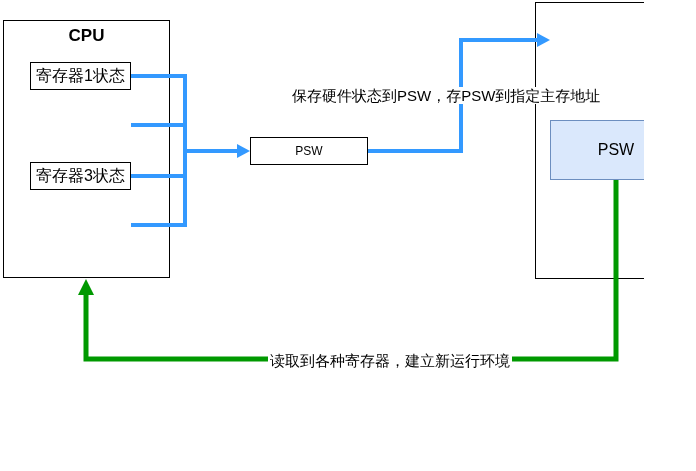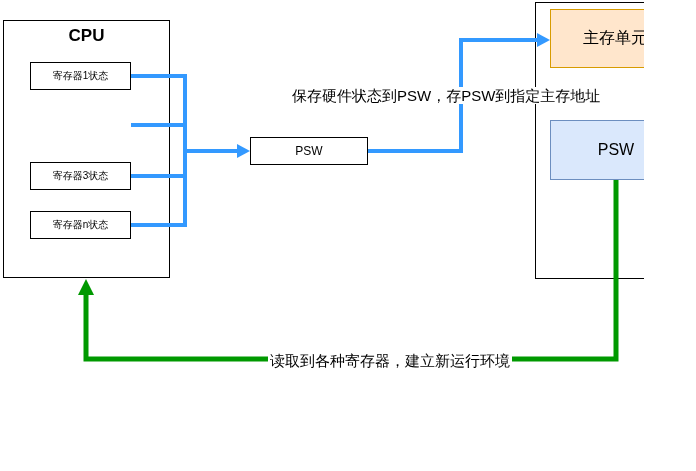--- a/index.html
+++ b/index.html
@@ -32,21 +32,21 @@
     align-items: flex-start;
     z-index: 2;
   }
   .cpu-label {
     margin-top: 5px;
     font-size: 17px;
     font-weight: bold;
   }
   .reg-box {
     left: 30px; width: 101px; height: 28px;
-    font-size: 10px;
+    font-size: 16px;
     z-index: 3;
   }
   .reg-1 { top: 62px; }
   .reg-2 { top: 111px; }
   .reg-3 { top: 162px; }
   .reg-n { top: 211px; }
   .psw-mid-box {
     left: 250px; top: 137px; width: 118px; height: 28px;
     font-size: 12px;
     z-index: 3;
@@ -118,26 +118,24 @@
 </head>
 <body>
 
 <div class="canvas">
 
   <div class="box cpu-box">
     <div class="cpu-label">CPU</div>
   </div>
   <div class="box reg-box reg-1">寄存器1状态</div>
   <div class="box reg-box reg-3">寄存器3状态</div>
-  <div class="box reg-box reg-n">寄存器n状态</div>
 
   <div class="box psw-mid-box">PSW</div>
 
   <div class="box mem-container"></div>
-  <div class="box mem-unit-box">主存单元</div>
   <div class="box psw-right-box">PSW</div>
 
   <svg class="wires" width="696" height="471" viewBox="0 0 696 471">
     <g>
       <path class="blue-line" d="M131 76 H185"></path>
       <path class="blue-line" d="M131 125 H185"></path>
       <path class="blue-line" d="M131 176 H185"></path>
       <path class="blue-line" d="M131 225 H185"></path>
       <path class="blue-line" d="M185 74 V227"></path>
     </g>

